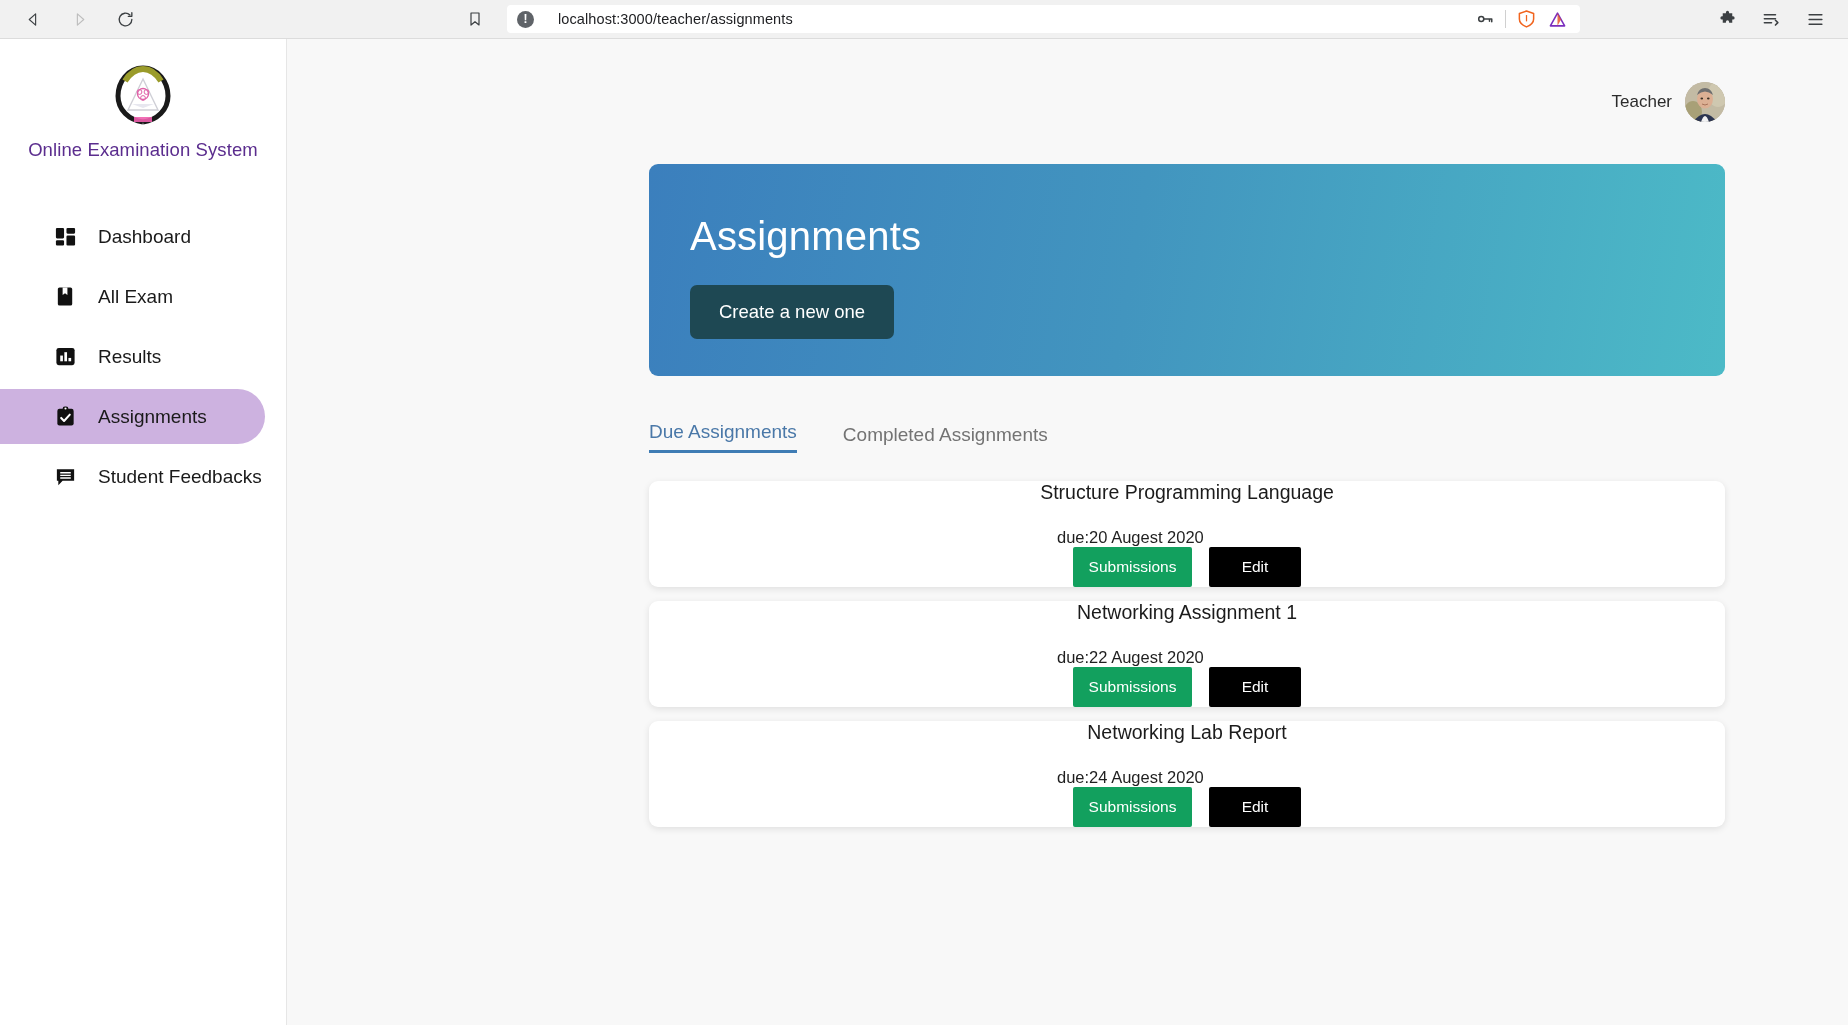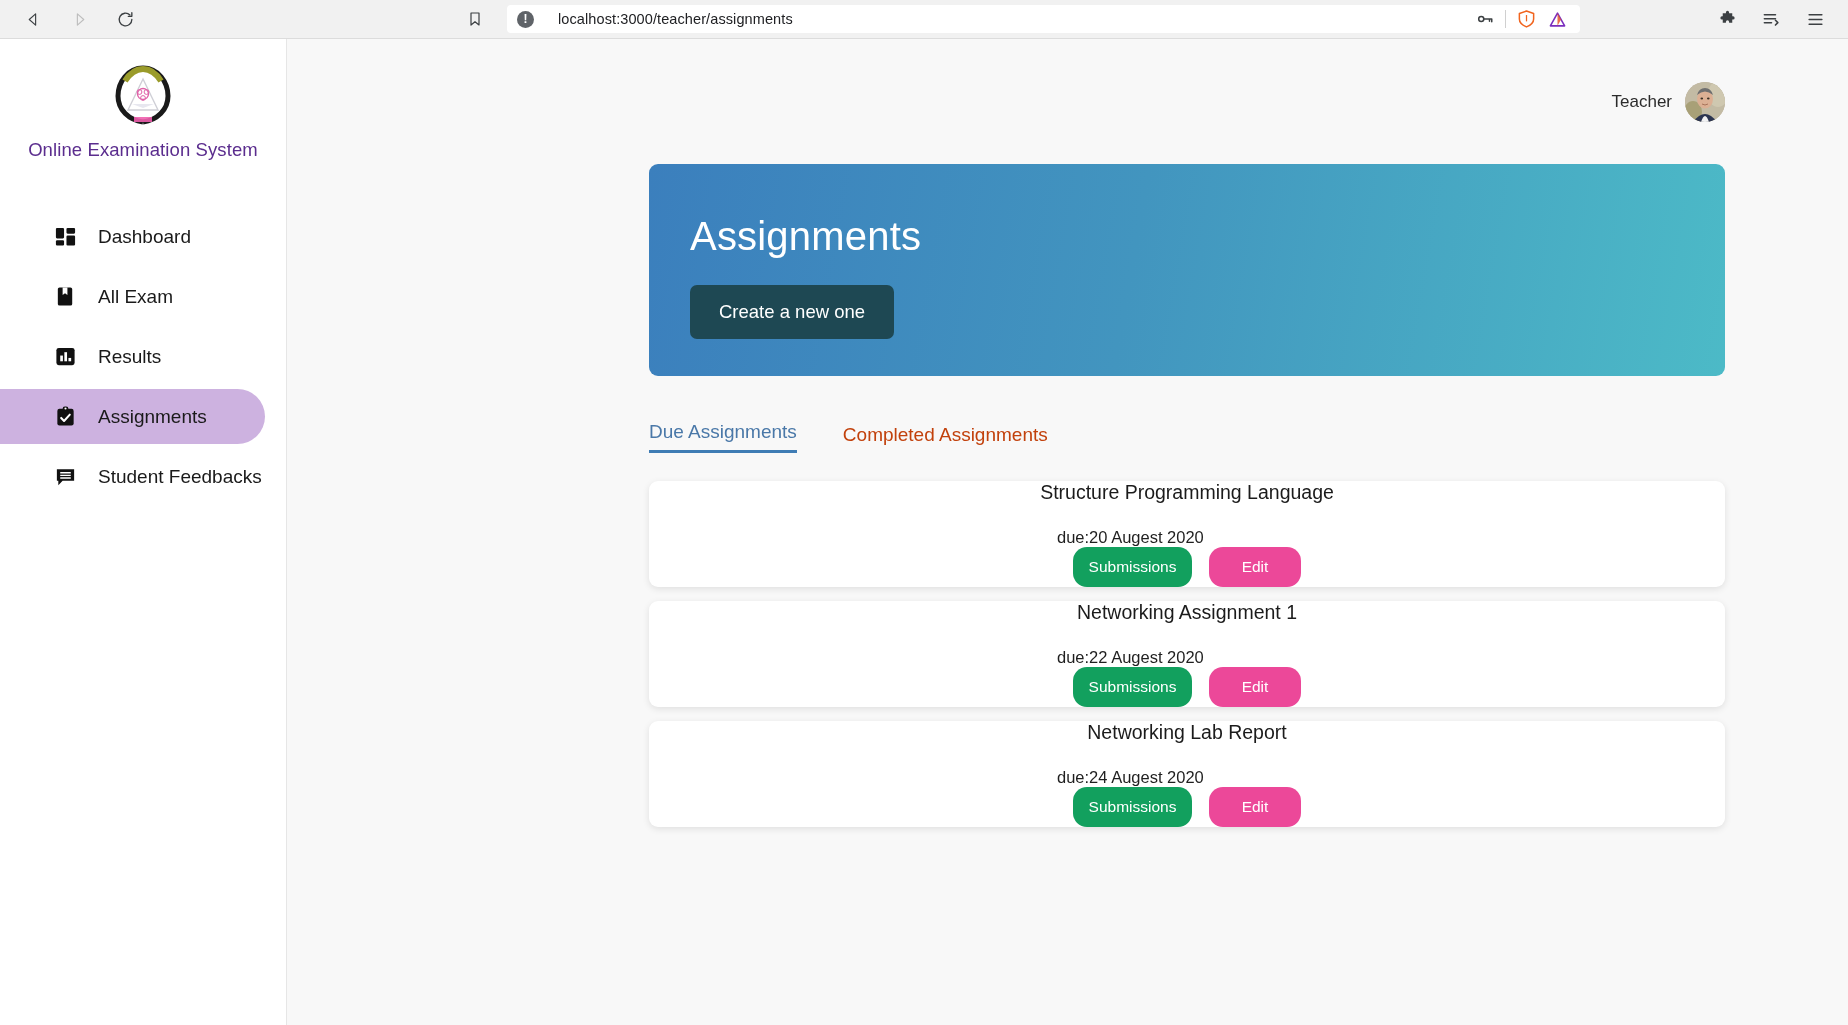--- a/index.html
+++ b/index.html
@@ -163,21 +163,21 @@
     display: flex;
     gap: 46px;
     align-items: flex-end;
   }
   .tab {
     font-size: 19px;
     cursor: pointer;
     padding-bottom: 7px;
   }
   .tab.active { color: #4a78a8; border-bottom: 3px solid #3f7cb4; }
-  .tab.inactive { color: #c2410c; text-align: center; }
+  .tab.inactive { color: #737373; text-align: center; }
 
   .cards { margin-left: 362px; margin-right: 71px; margin-top: 28px; }
   .card {
     background: #ffffff;
     border-radius: 9px;
     box-shadow: 0 2px 7px rgba(0,0,0,0.10);
     height: 106px;
     display: flex;
     align-items: center;
     padding: 0 22px 0 22px;
@@ -193,29 +193,29 @@
   }
   .card-due {
     font-size: 16.5px;
     color: #1f1f1f;
     width: 260px;
     text-align: left;
   }
   .card-actions { display: flex; gap: 17px; }
   .btn {
     border: none;
-    border-radius: 14px;
+    border-radius: 2px;
     color: #ffffff;
     font-size: 15.5px;
     cursor: pointer;
     font-family: "Liberation Sans", sans-serif;
     height: 40px;
   }
   .btn-submissions { background: #12a05e; width: 119px; }
-  .btn-edit { background: #ec4899; width: 92px; }
+  .btn-edit { background: #000000; width: 92px; }
 </style>
 </head>
 <body>
 
 <div class="browser-bar">
   <div class="nav-btns">
     <div class="nav-btn">
       <svg width="17" height="17" viewBox="0 0 24 24">
           <path d="M15 4 L6 12 L15 20 Z" fill="none" stroke="#3c4043" stroke-width="1.6" stroke-linejoin="round"></path>
         </svg>

